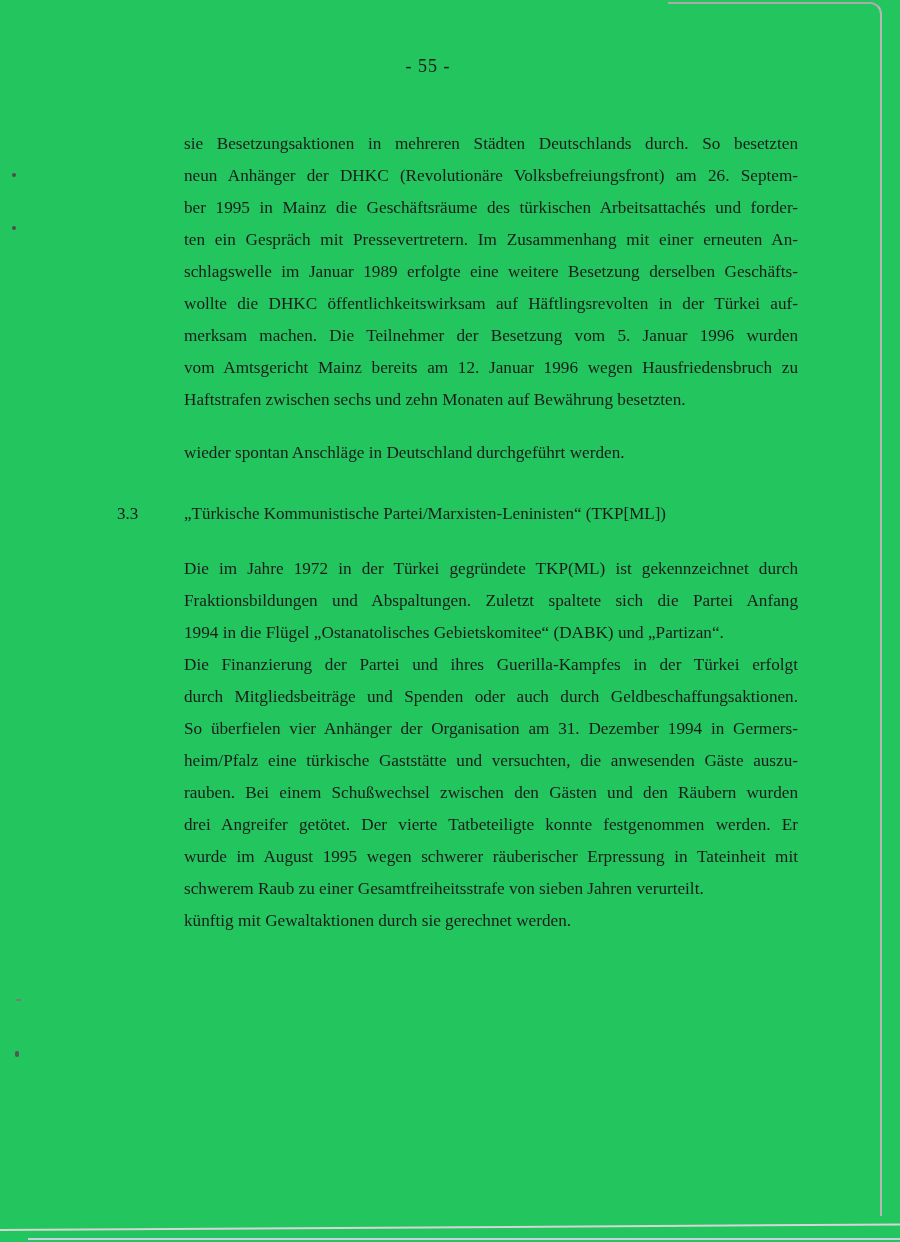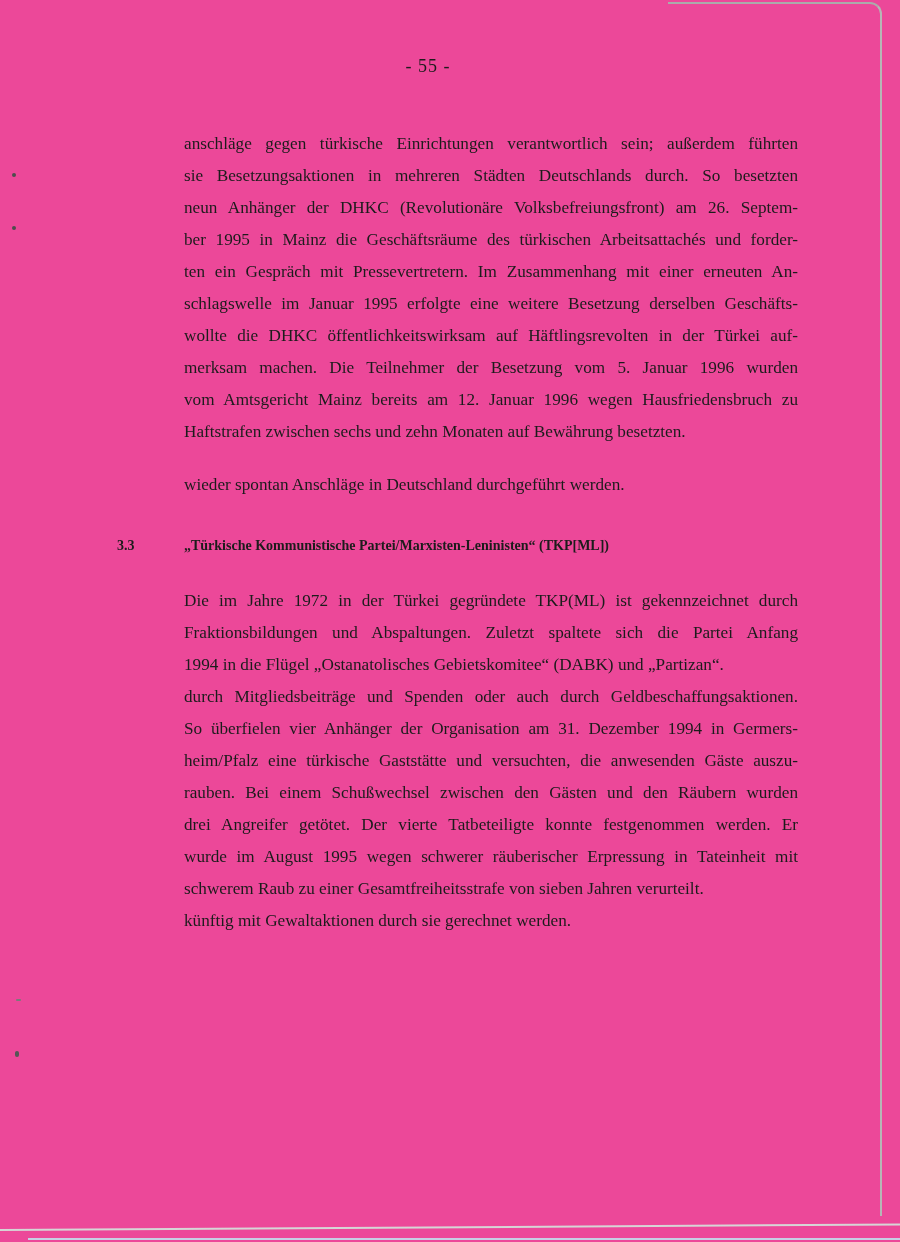--- a/index.html
+++ b/index.html
@@ -7,21 +7,21 @@
   body {
     width:900px; height:1242px;
     background:#fdfdfc;
     font-family:"Liberation Serif", serif;
     color:#1c1c1c;
     position:relative;
     overflow:hidden;
   }
   .page {
     position:absolute; inset:0;
-    background:#ec4899;
+    background:#22c55e;
   }
   
   .pagenum {
     position:absolute;
     top:56px; left:0; width:856px;
     text-align:center;
     font-size:18px;
     letter-spacing:1px;
   }
   
@@ -40,22 +40,22 @@
   }
   .line.noj { text-align-last:left; }
   
   .block-0 { margin-top:0; }
   .block-1 { margin-top:21px; }
   .block-2 { margin-top:29px; }
   .block-3 { margin-top:23px; }
   
   .heading {
     position:relative;
-    font-weight:bold;
-    font-size:14px;
+    font-weight:normal;
+    font-size:17px;
     line-height:32px;
   }
   .heading .h-num { position:absolute; left:-67px; top:0; }
   
   .edge-top-right {
     position:absolute;
     top:2px; left:668px;
     width:212px; height:1212px;
     border-top:2px solid #ababab;
     border-right:2px solid #b6b6b6;
@@ -84,39 +84,39 @@
 </style>
 </head>
 <body>
 
 <div class="page">
 
   <div class="pagenum">- 55 -</div>
 
   <div class="content">
       <div class="para block-0">
-        <div class="line">anschläge gegen türkische Einrichtungen verantwortlich sein; außerdem führten</div>
         <div class="line">sie Besetzungsaktionen in mehreren Städten Deutschlands durch. So besetzten</div>
         <div class="line">neun Anhänger der DHKC (Revolutionäre Volksbefreiungsfront) am 26. Septem-</div>
         <div class="line">ber 1995 in Mainz die Geschäftsräume des türkischen Arbeitsattachés und forder-</div>
         <div class="line">ten ein Gespräch mit Pressevertretern. Im Zusammenhang mit einer erneuten An-</div>
-        <div class="line">schlagswelle im Januar 1995 erfolgte eine weitere Besetzung derselben Geschäfts-</div>
+        <div class="line">schlagswelle im Januar 1989 erfolgte eine weitere Besetzung derselben Geschäfts-</div>
         <div class="line">wollte die DHKC öffentlichkeitswirksam auf Häftlingsrevolten in der Türkei auf-</div>
         <div class="line">merksam machen. Die Teilnehmer der Besetzung vom 5. Januar 1996 wurden</div>
         <div class="line">vom Amtsgericht Mainz bereits am 12. Januar 1996 wegen Hausfriedensbruch zu</div>
         <div class="line noj">Haftstrafen zwischen sechs und zehn Monaten auf Bewährung besetzten.</div>
       </div>
       <div class="para block-1">
         <div class="line noj">wieder spontan Anschläge in Deutschland durchgeführt werden.</div>
       </div>
       <div class="heading block-2"><span class="h-num">3.3</span><span class="h-text">„Türkische Kommunistische Partei/Marxisten-Leninisten“ (TKP[ML])</span></div>
       <div class="para block-3">
         <div class="line">Die im Jahre 1972 in der Türkei gegründete TKP(ML) ist gekennzeichnet durch</div>
         <div class="line">Fraktionsbildungen und Abspaltungen. Zuletzt spaltete sich die Partei Anfang</div>
         <div class="line noj">1994 in die Flügel „Ostanatolisches Gebietskomitee“ (DABK) und „Partizan“.</div>
+        <div class="line">Die Finanzierung der Partei und ihres Guerilla-Kampfes in der Türkei erfolgt</div>
         <div class="line">durch Mitgliedsbeiträge und Spenden oder auch durch Geldbeschaffungsaktionen.</div>
         <div class="line">So überfielen vier Anhänger der Organisation am 31. Dezember 1994 in Germers-</div>
         <div class="line">heim/Pfalz eine türkische Gaststätte und versuchten, die anwesenden Gäste auszu-</div>
         <div class="line">rauben. Bei einem Schußwechsel zwischen den Gästen und den Räubern wurden</div>
         <div class="line">drei Angreifer getötet. Der vierte Tatbeteiligte konnte festgenommen werden. Er</div>
         <div class="line">wurde im August 1995 wegen schwerer räuberischer Erpressung in Tateinheit mit</div>
         <div class="line noj">schwerem Raub zu einer Gesamtfreiheitsstrafe von sieben Jahren verurteilt.</div>
         <div class="line noj">künftig mit Gewaltaktionen durch sie gerechnet werden.</div>
       </div>
     </div>

